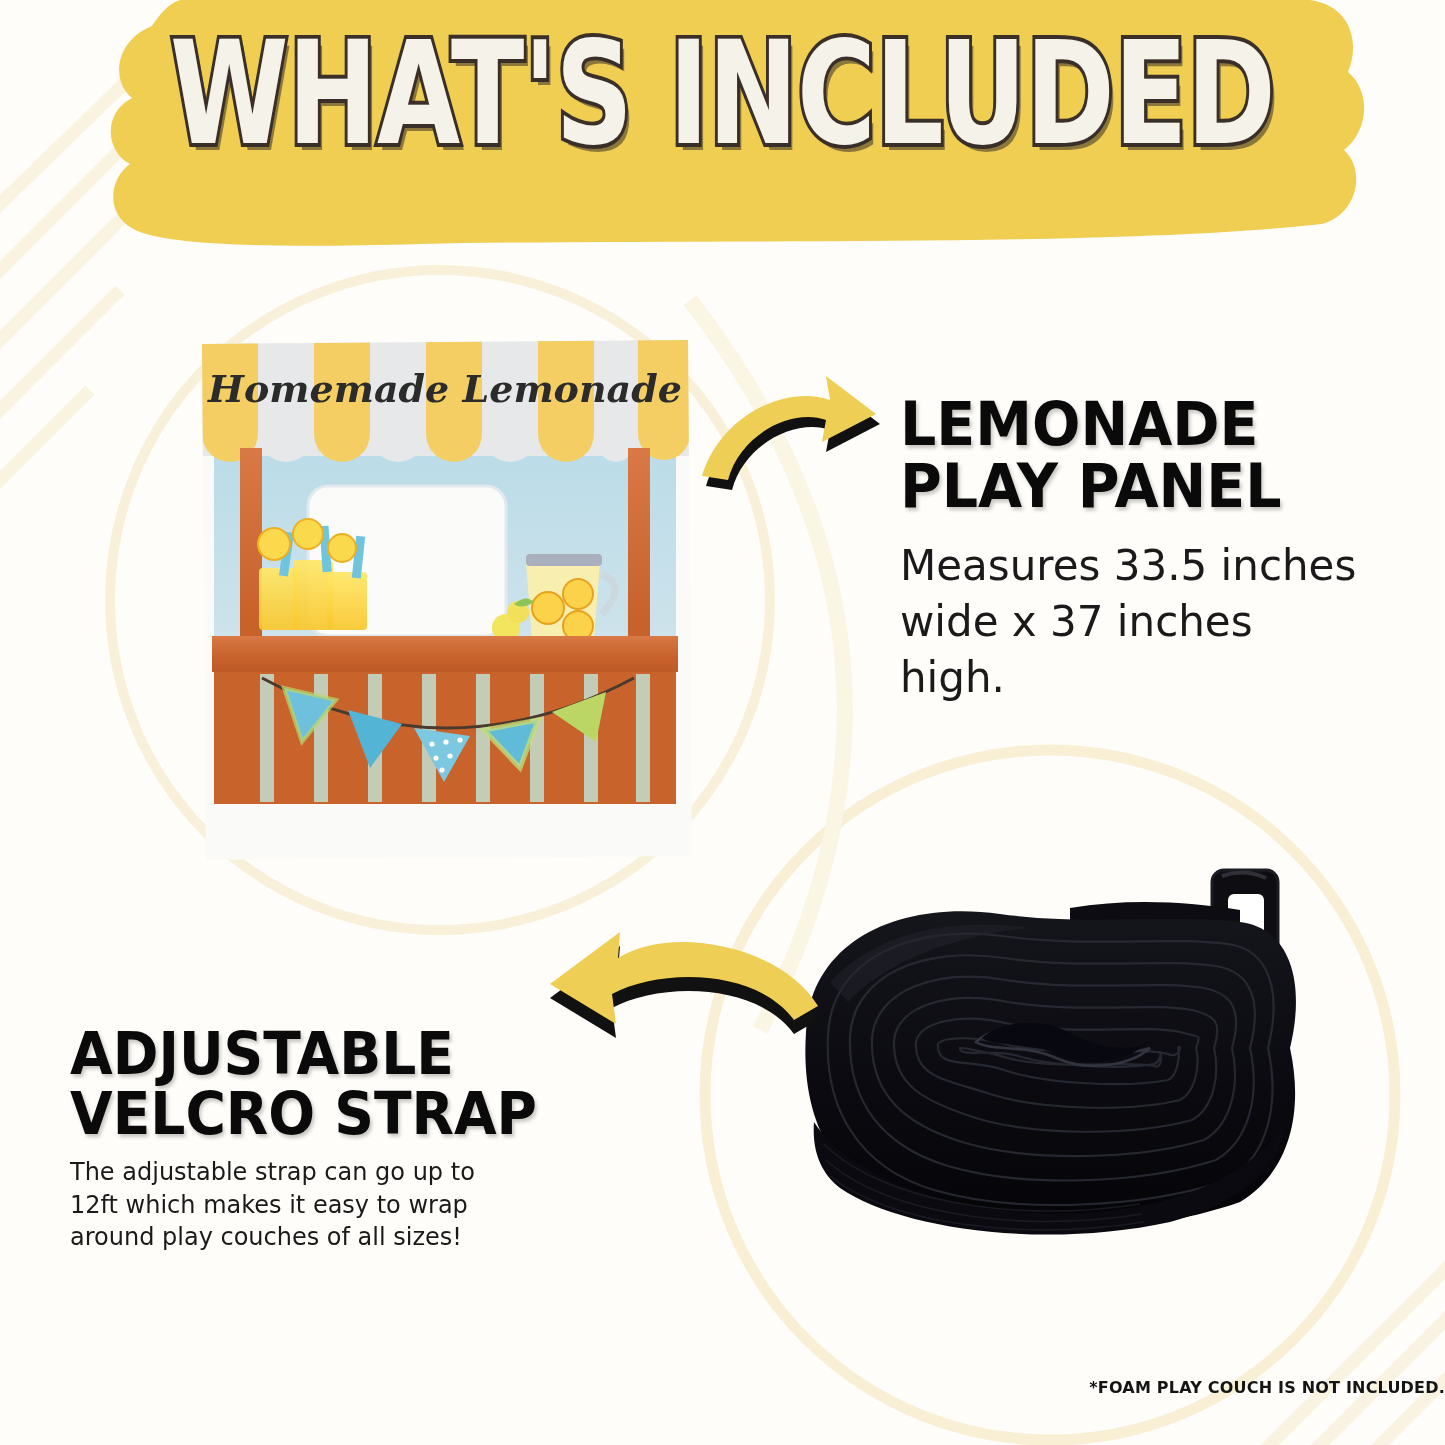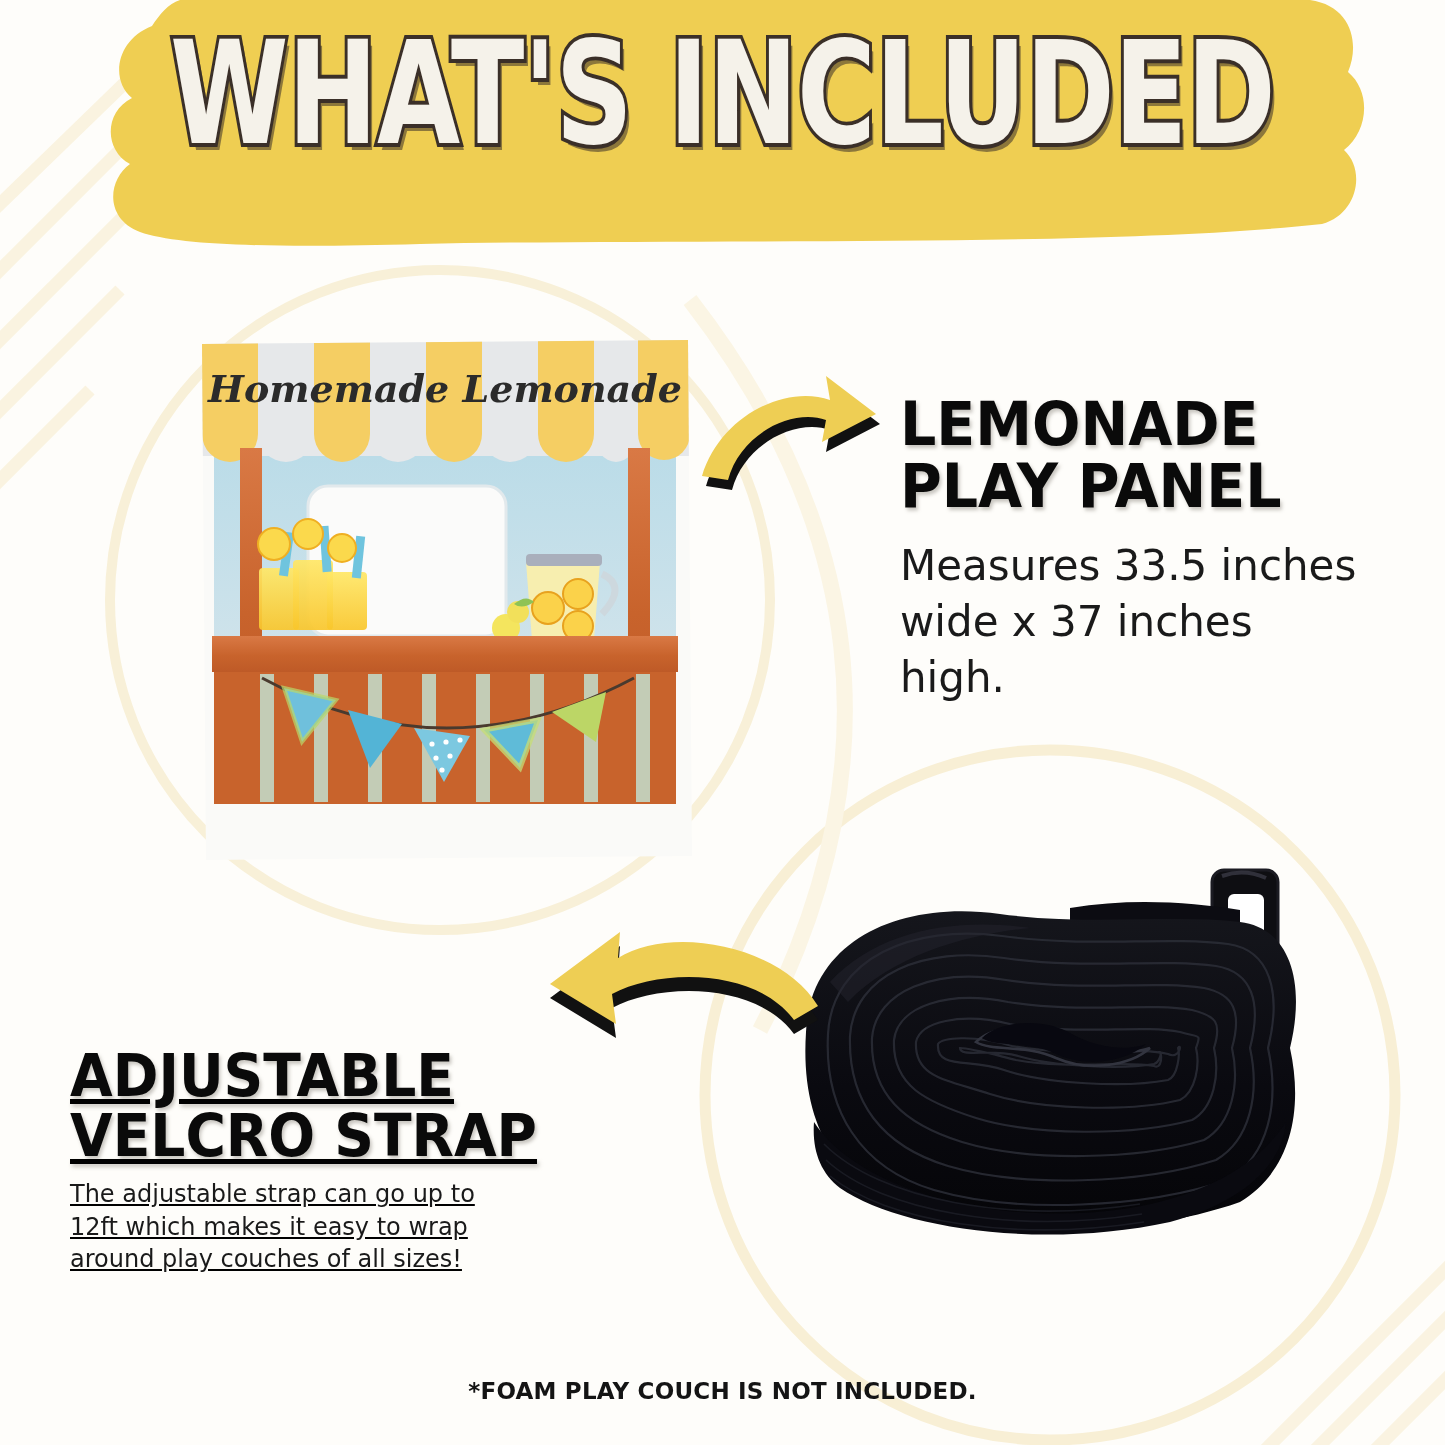--- a/index.html
+++ b/index.html
@@ -40,21 +40,21 @@
     position:absolute; left:196px; top:336px; width:498px; height:530px; z-index:3;font-weight:bold;
   }
 
   
   #arrow-right-lemonade { position:absolute; left:700px; top:372px; width:200px; height:125px; z-index:4; }
   #arrow-left-strap     { position:absolute; left:532px; top:928px; width:300px; height:145px; z-index:4; }
 
   
   .callout { position:absolute; z-index:5; }
   #lemonade-callout { left:900px; top:382px; width:460px;margin-top:12px; }
-  #strap-callout    { left:70px;  top:1047px; width:580px;text-decoration:underline; }
+  #strap-callout    { left:70px;  top:1025px; width:580px; }
 
   .callout-title {
     font-family:"DejaVu Sans", sans-serif;
     font-weight:bold;
     font-size:60px;
     line-height:1.03;
     letter-spacing:0px;
     color:#0A0A0A;
     transform:scaleX(0.95);
     transform-origin:left top;
@@ -73,24 +73,24 @@
   }
   #strap-callout .callout-sub { font-size:24px; margin-top:12px; }
 
   
   #velcro-strap-photo {
     position:absolute; left:770px; top:862px; width:560px; height:420px; z-index:3;
   }
 
   
   #footer-note {
-    position:absolute; left:0; top:1378px; width:1445px; text-align:center; z-index:5;
+    position:absolute; left:0; top:1378px; width:1445px; text-align:right; z-index:5;
     font-family:"DejaVu Sans", sans-serif;
     font-weight:600;
-    font-size:23px;
+    font-size:16px;
     letter-spacing:.2px;
     color:#141414;
   }
 </style>
 </head>
 <body>
 
 <div id="bg-decor">
   <svg width="1445" height="1445" viewBox="0 0 1445 1445">
     <defs>

